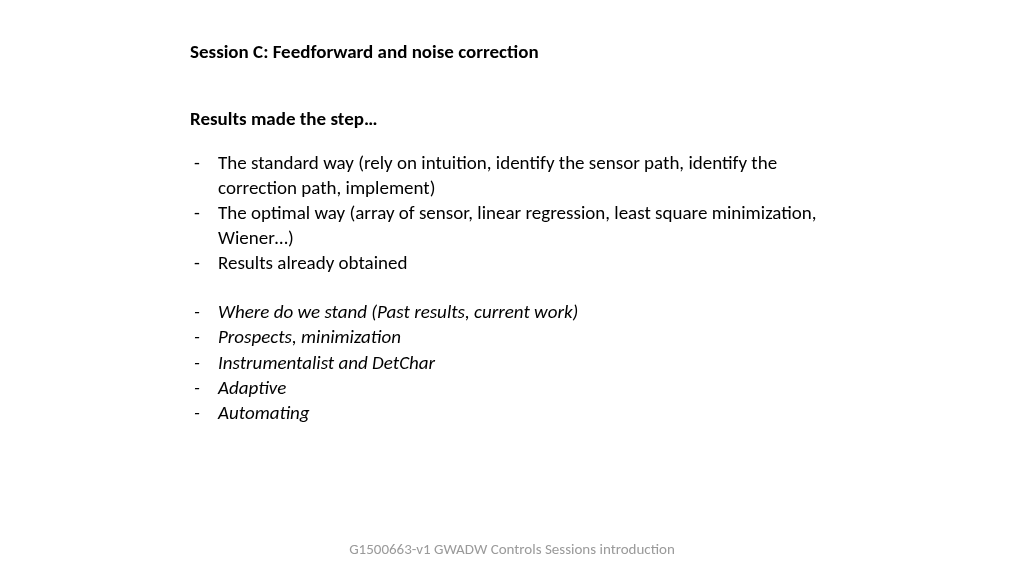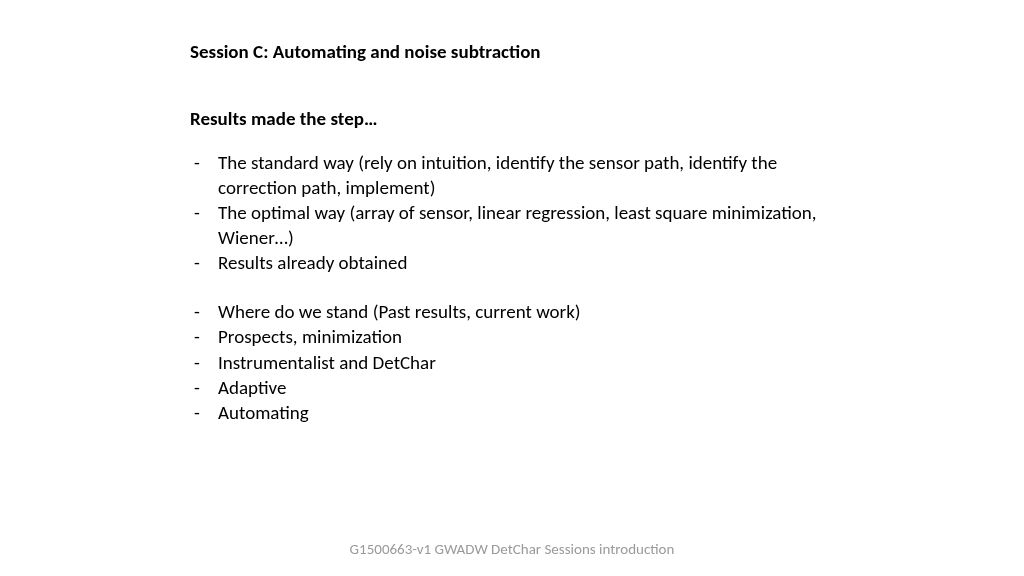--- a/index.html
+++ b/index.html
@@ -47,20 +47,21 @@
       left: 4px;
     }
     .goals-heading {
       font-size: 19px;
       font-weight: bold;
       color: #000000;
       margin-bottom: 0;
     }
     .goals-list {
       list-style: none;
+      font-style: italic;
     }
     .goals-list li {
       font-size: 19px;
       color: #000000;
       line-height: 1.32;
       padding-left: 28px;
       position: relative;
     }
     .goals-list li::before {
       content: "-";
@@ -74,29 +75,29 @@
       width: 100%;
       text-align: center;
       font-size: 15px;
       color: #9a9a9a;
     }
   </style>
 </head>
 <body>
 
 <div class="content">
-  <div class="title">Session C:  Automating and noise subtraction</div>
+  <div class="title">Session C:  Feedforward and noise correction</div>
   <div class="subtitle">Results made the step…</div>
   <ul class="bullet-list">
     <li>The standard way (rely on intuition, identify the sensor path,  identify the correction path, implement)</li>
     <li>The optimal way (array of sensor, linear regression, least square minimization, Wiener…)</li>
     <li>Results already obtained</li>
   </ul>
   <ul class="goals-list">
     <li>Where do we stand (Past results, current work)</li>
     <li>Prospects, minimization</li>
     <li>Instrumentalist and DetChar</li>
     <li>Adaptive</li>
     <li>Automating</li>
   </ul>
 </div>
 
-<div class="footer">G1500663-v1 GWADW DetChar Sessions introduction</div>
+<div class="footer">G1500663-v1 GWADW Controls Sessions introduction</div>
 
 </body></html>

